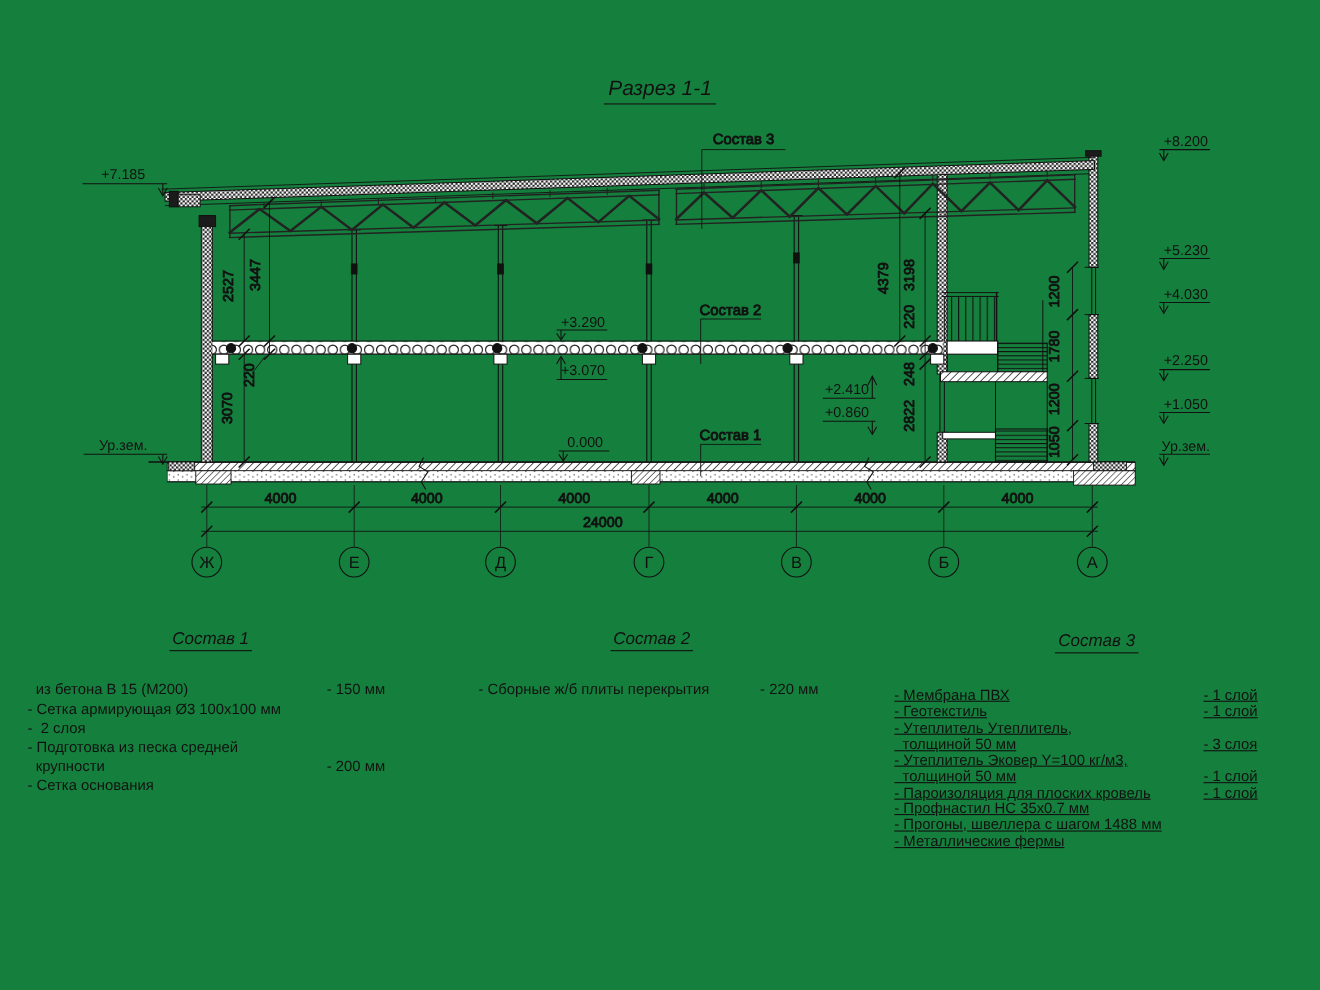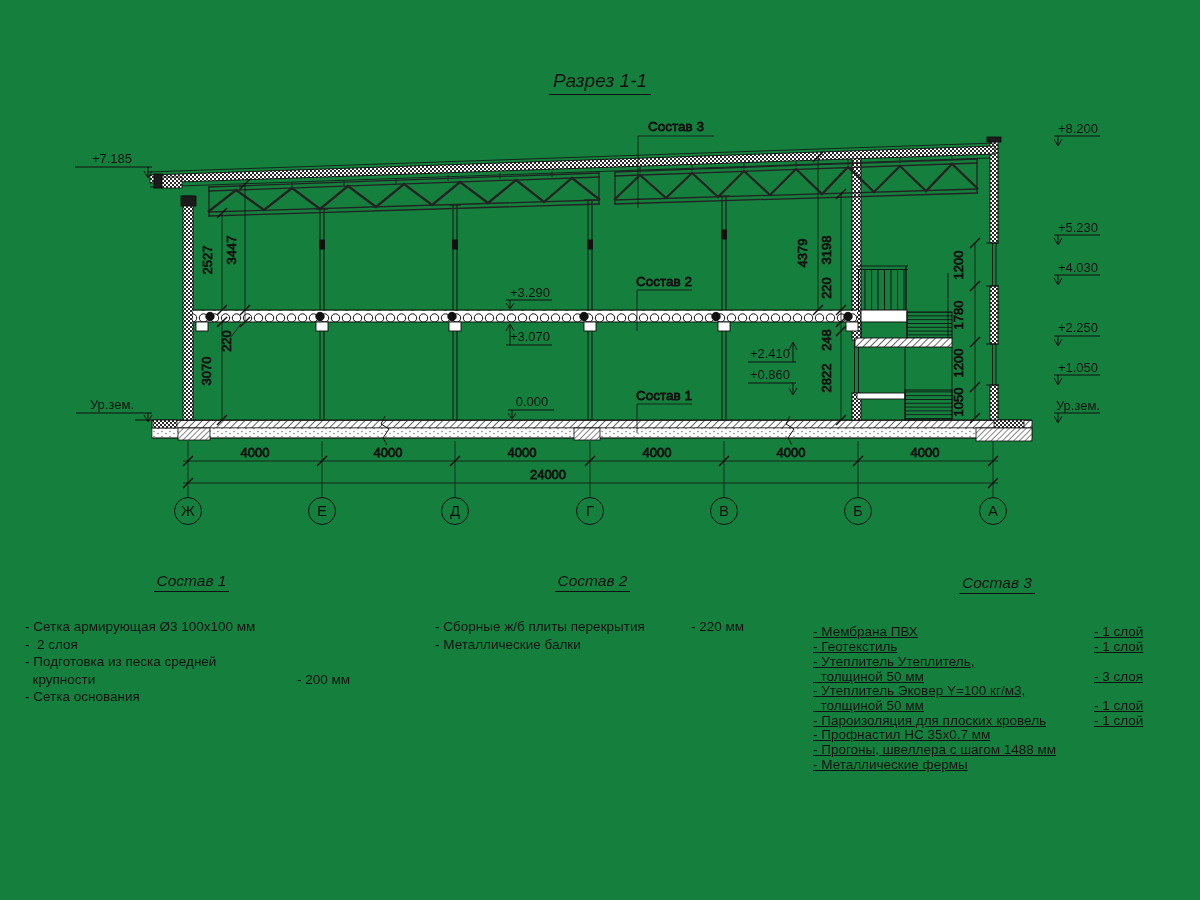--- a/index.html
+++ b/index.html
@@ -363,31 +363,32 @@
       <text class="axis" x="455" y="516" text-anchor="middle" stroke="none" fill="#111">Д</text>
       <text class="axis" x="590" y="516" text-anchor="middle" stroke="none" fill="#111">Г</text>
       <text class="axis" x="724" y="516" text-anchor="middle" stroke="none" fill="#111">В</text>
       <text class="axis" x="858" y="516" text-anchor="middle" stroke="none" fill="#111">Б</text>
       <text class="axis" x="993" y="516" text-anchor="middle" stroke="none" fill="#111">А</text>
     </g>
   </svg>
 
   <div class="comp comp1" style="left:25px;top:572px;width:333px;--vcol:272px;">
     <div class="comp-title"><span>Состав 1</span></div>
+    <div class="comp-row"><span>  из бетона В 15 (М200)</span><span>- 150 мм</span></div>
     <div class="comp-row"><span>- Сетка армирующая Ø3 100х100 мм</span><span></span></div>
     <div class="comp-row"><span>-  2 слоя</span></div>
     <div class="comp-row"><span>- Подготовка из песка средней</span><span></span></div>
     <div class="comp-row"><span>  крупности</span><span>- 200 мм</span></div>
     <div class="comp-row"><span>- Сетка основания</span><span></span></div>
   </div>
 
   <div class="comp comp2" style="left:435px;top:572px;width:315px;--vcol:256px;">
     <div class="comp-title"><span>Состав 2</span></div>
     <div class="comp-row"><span>- Сборные ж/б плиты перекрытия</span><span>- 220 мм</span></div>
-    <div class="comp-row"><span>- Металлические балки</span><span></span></div>
+    <div class="comp-row"><span></span></div>
   </div>
 
   <div class="comp comp3" style="left:813px;top:574px;width:368px;--vcol:281px;">
     <div class="comp-title"><span>Состав 3</span></div>
     <div class="comp-row"><span>- Мембрана ПВХ</span><span>- 1 слой</span></div>
     <div class="comp-row"><span>- Геотекстиль</span><span>- 1 слой</span></div>
     <div class="comp-row"><span>- Утеплитель Утеплитель,</span><span></span></div>
     <div class="comp-row"><span>  толщиной 50 мм</span><span>- 3 слоя</span></div>
     <div class="comp-row"><span>- Утеплитель Эковер Y=100 кг/м3,</span><span></span></div>
     <div class="comp-row"><span>  толщиной 50 мм</span><span>- 1 слой</span></div>

